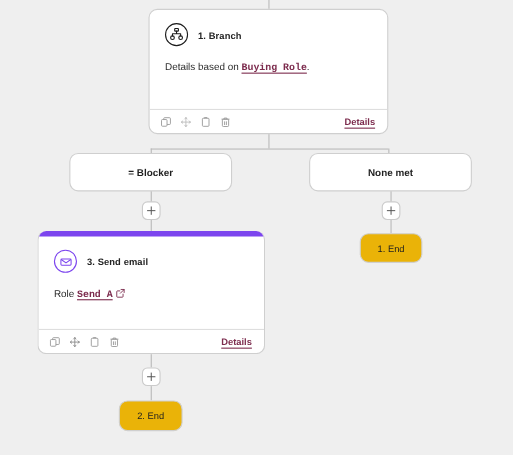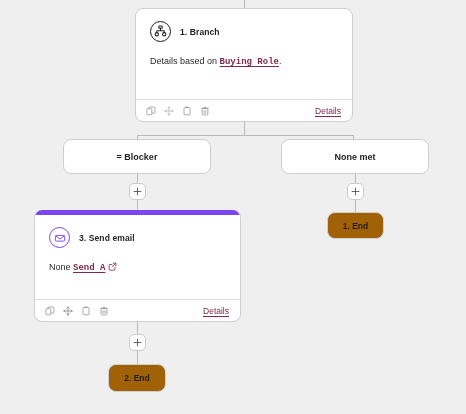--- a/index.html
+++ b/index.html
@@ -114,21 +114,21 @@
 
   .tool-row { display: flex; align-items: center; gap: 7px; }
   .tool-btn {
     width: 11px; height: 11px;
     display: flex; align-items: center; justify-content: center;
     cursor: pointer;
   }
 
   .details-link {
     font-size: 8.5px;
-    font-weight: normal;
+    font-weight: bold;
     color: #7c2b4d;
     text-decoration: underline;
     text-decoration-thickness: 1px;
     text-underline-offset: 1.5px;
     cursor: pointer;
   }
 
   
   .cond {
     position: absolute;
@@ -140,28 +140,28 @@
     justify-content: center;
     font-size: 9px;
     font-weight: bold;
     color: #1f1f1f;
     cursor: pointer;
   }
 
   
   .endnode {
     position: absolute;
-    background: #a16207;
+    background: #eab308;
     border: 1px solid #cfcfcf;
     border-radius: 8px;
     display: flex;
     align-items: center;
     justify-content: center;
     font-size: 8.5px;
-    font-weight: bold;
+    font-weight: normal;
     color: #1f1f1f;
     cursor: pointer;
   }
 
   
   .plus {
     position: absolute;
     width: 17px;
     height: 17px;
     background: #fff;
@@ -267,21 +267,21 @@
       <div class="card-head">
         <span class="node-icon purple">
           <svg width="12" height="12" viewBox="0 0 14 14" fill="none" stroke="#7c45ee" stroke-width="1.1" stroke-linejoin="round">
             <rect x="1.6" y="4" width="10.8" height="6.6" rx="1"></rect>
             <path d="M1.9 4.6 7 8.2 12.1 4.6"></path>
           </svg>
         </span>
         <span class="node-title">3. Send email</span>
       </div>
       <div class="card-desc">
-        <span>None </span><span class="link">Send A</span><span class="ext-icon">
+        <span>Role </span><span class="link">Send A</span><span class="ext-icon">
           <svg width="9" height="9" viewBox="0 0 11 11" fill="none" stroke="#7c2b4d" stroke-width="1" stroke-linecap="round">
             <path d="M6.2 1.4H9.6V4.8 M9.6 1.4 5.4 5.6"></path>
             <path d="M8.4 6.6v2.6a.8.8 0 0 1-.8.8H2.2a.8.8 0 0 1-.8-.8V3.8a.8.8 0 0 1 .8-.8h2.6"></path>
           </svg>
         </span>
       </div>
     </div>
 
     <div class="card-footer">
       <div class="tool-row">

